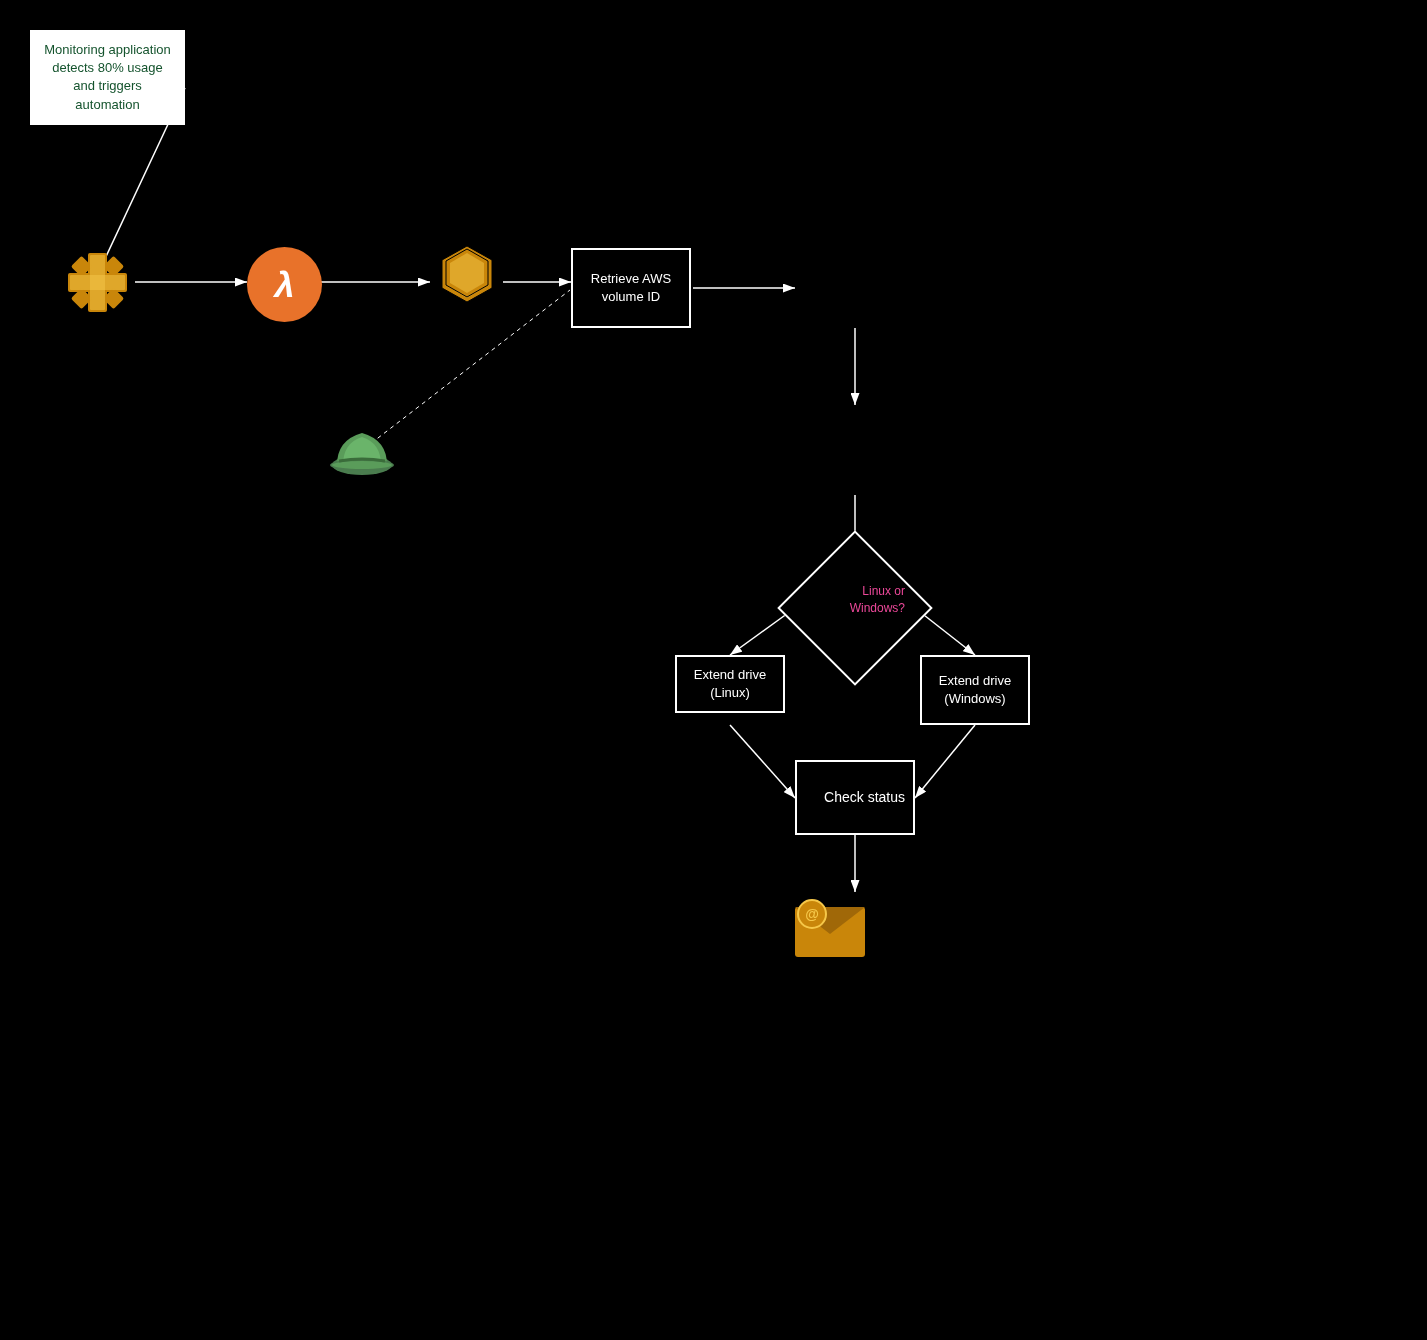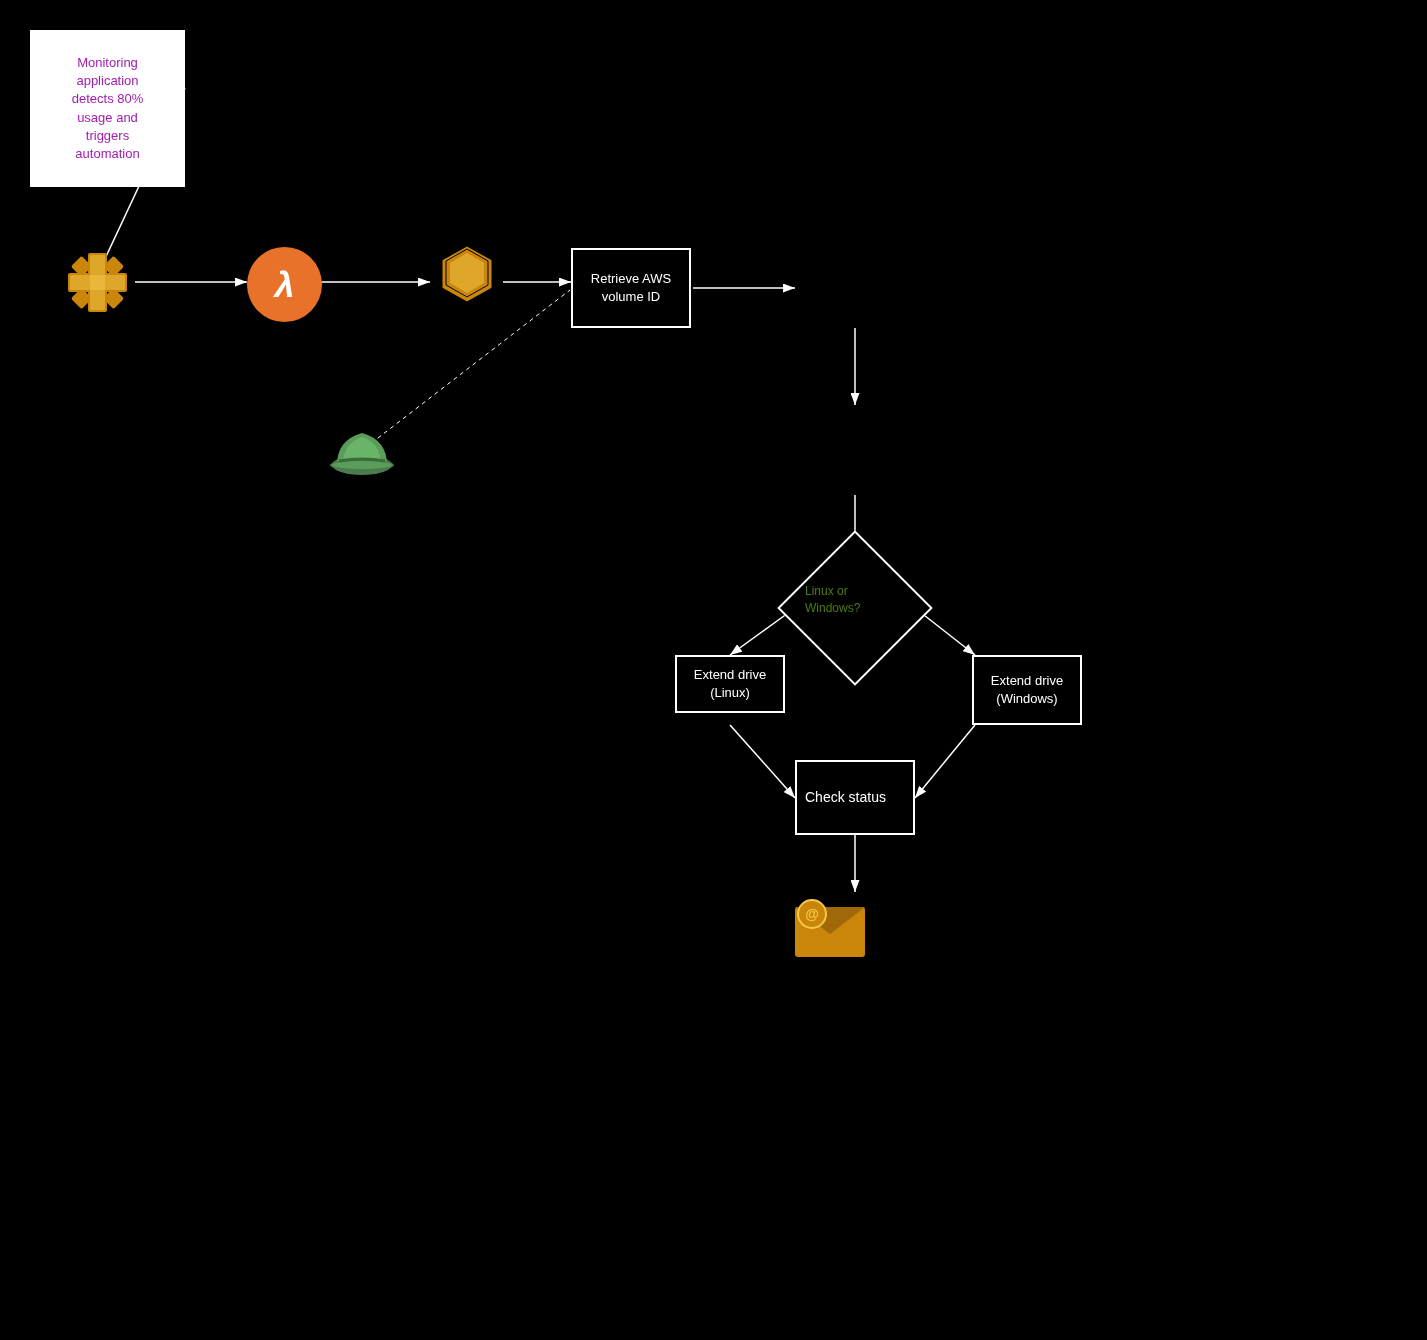--- a/index.html
+++ b/index.html
@@ -19,59 +19,59 @@
     }
 
     
     .monitor-box {
       position: absolute;
       top: 30px;
       left: 30px;
       width: 155px;
       border: 2px solid #fff;
       background: #fff;
-      padding: 22px;
+      padding: 9px;
       text-align: center;
       font-size: 13px;
       line-height: 1.4;
-      color: #a21caf;
+      color: #14532d;
     }
 
     
     .process-box {
       position: absolute;
       border: 2px solid #fff;
       background: #000;
       color: #fff;
       text-align: center;
       display: flex;
       align-items: center;
-      justify-content: flex-start;
+      justify-content: flex-end;
       font-size: 14px;
       line-height: 1.4;
       padding: 8px;
     }
 
     
     .diamond-container {
       position: absolute;
     }
     .diamond {
       width: 110px;
       height: 110px;
       background: #000;
       border: 2px solid #fff;
       transform: rotate(45deg);
       position: absolute;
     }
     .diamond-text {
       position: absolute;
-      color: #4d7c0f;
+      color: #ec4899;
       font-size: 13px;
-      text-align: left;
+      text-align: right;
       line-height: 1.4;
       z-index: 2;
     }
 
     
     .connectors {
       position: absolute;
       top: 0;
       left: 0;
       width: 1427px;
@@ -205,21 +205,21 @@
     <div class="diamond" style="left:5px; top:5px; width:110px; height:110px;"></div>
     <div class="diamond-text" style="left:10px; top:35px; width:100px; font-size:12px;">
       <span>Linux or Windows?</span>
     </div>
   </div>
 
   <div class="process-box" style="left:675px; top:655px; width:110px; height:58px; font-size:13px;">
     <span>Extend drive (Linux)</span>
   </div>
 
-  <div class="process-box" style="left:972px; top:655px; width:110px; height:70px; font-size:13px;">
+  <div class="process-box" style="left:920px; top:655px; width:110px; height:70px; font-size:13px;">
     <span>Extend drive (Windows)</span>
   </div>
 
   <div class="process-box" style="left:795px; top:760px; width:120px; height:75px; font-size:14px;">
     <span>Check status</span>
   </div>
 
   <div style="position:absolute; left:790px; top:892px; width:80px; height:70px;">
     <svg width="80" height="70" viewBox="0 0 80 70">
 

